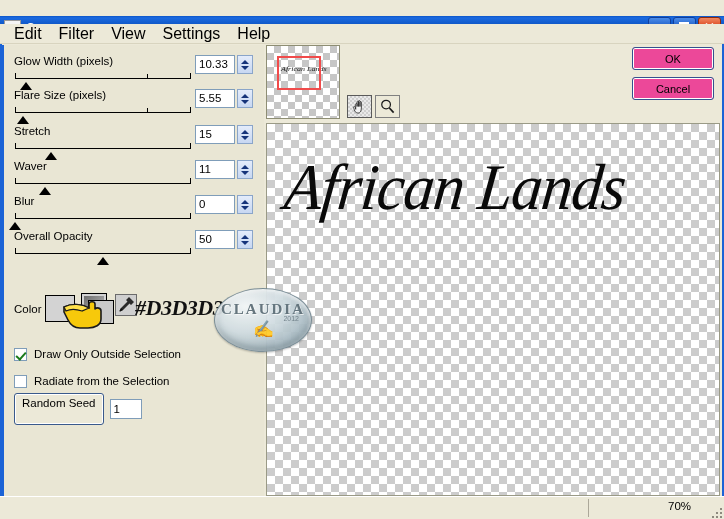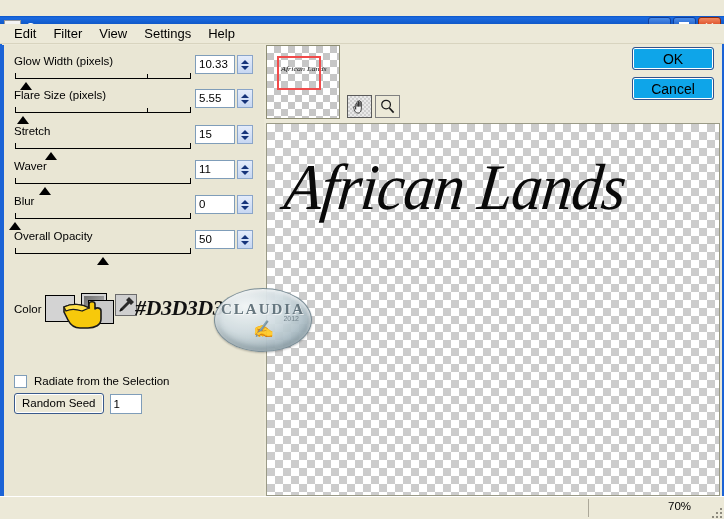--- a/index.html
+++ b/index.html
@@ -52,21 +52,21 @@
 
   
   .menubar {
     position: absolute; left: 0; top: 24px; width: 724px; height: 20px;
     background: #ece9d8;
     display: flex; align-items: center; padding-left: 6px;
     box-sizing: border-box;
     border-bottom: 1px solid #d8d4bf;
   }
   .menu-item {
-    font-size: 13px; color: #000; padding: 2px 9px 2px 8px; cursor: default;
+    font-size: 16px; color: #000; padding: 2px 9px 2px 8px; cursor: default;
   }
 
   
   .left-panel {
     position: absolute; left: 2px; top: 45px; width: 262px; height: 451px;
     background: #e9e6d4;
     box-sizing: border-box;
     border-left: 2px solid #1b63d6;
     overflow: hidden;
   }
@@ -159,21 +159,21 @@
     width: 4px; height: 8px; border: solid #1a7a1a; border-width: 0 2px 2px 0;
     transform: rotate(42deg);
   }
   .check-label { font-size: 11.5px; color: #000; }
 
   
   .seed-row { position: absolute; left: 10px; top: 348px; display: flex; align-items: center; }
   .btn-3d {
     background: #ece9d8; border: 1px solid #3a5a8c; border-radius: 3px;
     box-shadow: inset 0 0 0 1px #fff;
-    font-size: 11.5px; color: #000; padding: 2px 7px; height: 21px;
+    font-size: 11.5px; color: #000; padding: 2px 7px; height: 32px;
     box-sizing: border-box; line-height: 15px; cursor: default;
     font-family: "Liberation Sans", sans-serif;
   }
   .seed-field {
     width: 32px; height: 20px; background: #fff; border: 1px solid #7f9db9;
     box-sizing: border-box; margin-left: 6px; font-size: 11.5px; padding-left: 3px;
     line-height: 18px;
   }
 
   
@@ -213,23 +213,23 @@
     background-image:
       linear-gradient(45deg, #cfcfcf 25%, transparent 25%, transparent 75%, #cfcfcf 75%),
       linear-gradient(45deg, #cfcfcf 25%, #e9e9e9 25%, #e9e9e9 75%, #cfcfcf 75%);
     background-size: 4px 4px;
     background-position: 0 0, 2px 2px;
     border: 1px solid #5a5a5a;
   }
   .ok-cancel { position: absolute; right: 2px; top: 2px; width: 88px; }
   .dlg-btn {
     width: 80px; height: 21px; margin-bottom: 7px;
-    background: #0ea5e9; border: 1px solid #33528e; border-radius: 3px;
+    background: #ec4899; border: 1px solid #33528e; border-radius: 3px;
     box-shadow: inset 0 0 0 1px #ffffff;
-    font-size: 14px; display: flex; align-items: center; justify-content: center;
+    font-size: 11px; display: flex; align-items: center; justify-content: center;
     color: #000; cursor: default;
   }
 
   .canvas-wrap {
     position: absolute; left: 2px; top: 78px; width: 454px; height: 373px;
     border: 1px solid #9a9a86; box-sizing: border-box; overflow: hidden;
     background-image:
       linear-gradient(45deg, #cccccc 25%, transparent 25%, transparent 75%, #cccccc 75%),
       linear-gradient(45deg, #cccccc 25%, #ffffff 25%, #ffffff 75%, #cccccc 75%);
     background-size: 16px 16px;
@@ -441,20 +441,24 @@
       <div class="hex-text" style="left:131px; top:2px;">#D3D3D3</div>
 
       <div class="cursor-hand">
         <svg width="52" height="32" viewBox="0 0 52 32" aria-hidden="true">
           <path d="M2 10 C10 6, 20 7, 27 11 L27 7 C27 4 33 4 33 7 L33 12 C35 10 39 11 39 14 L39 22 C39 28 33 31 26 31 L18 31 C12 31 8 27 6 23 L2 15 Z" fill="#f7c90b" stroke="#1a1a1a" stroke-width="1.6" stroke-linejoin="round"></path>
           <path d="M2 10 C10 6, 20 7, 27 11 L20 14 C14 12, 8 12, 4 14 Z" fill="#ffe14a" stroke="#1a1a1a" stroke-width="1.2"></path>
         </svg>
       </div>
     </div>
 
+    <div class="check-row" style="top:300px;">
+      <div class="checkbox checked"></div>
+      <div class="check-label">Draw Only Outside Selection</div>
+    </div>
     <div class="check-row" style="top:327px;">
       <div class="checkbox"></div>
       <div class="check-label">Radiate from the Selection</div>
     </div>
 
     <div class="seed-row">
       <div class="btn-3d">Random Seed</div>
       <div class="seed-field">1</div>
     </div>
   </div>

